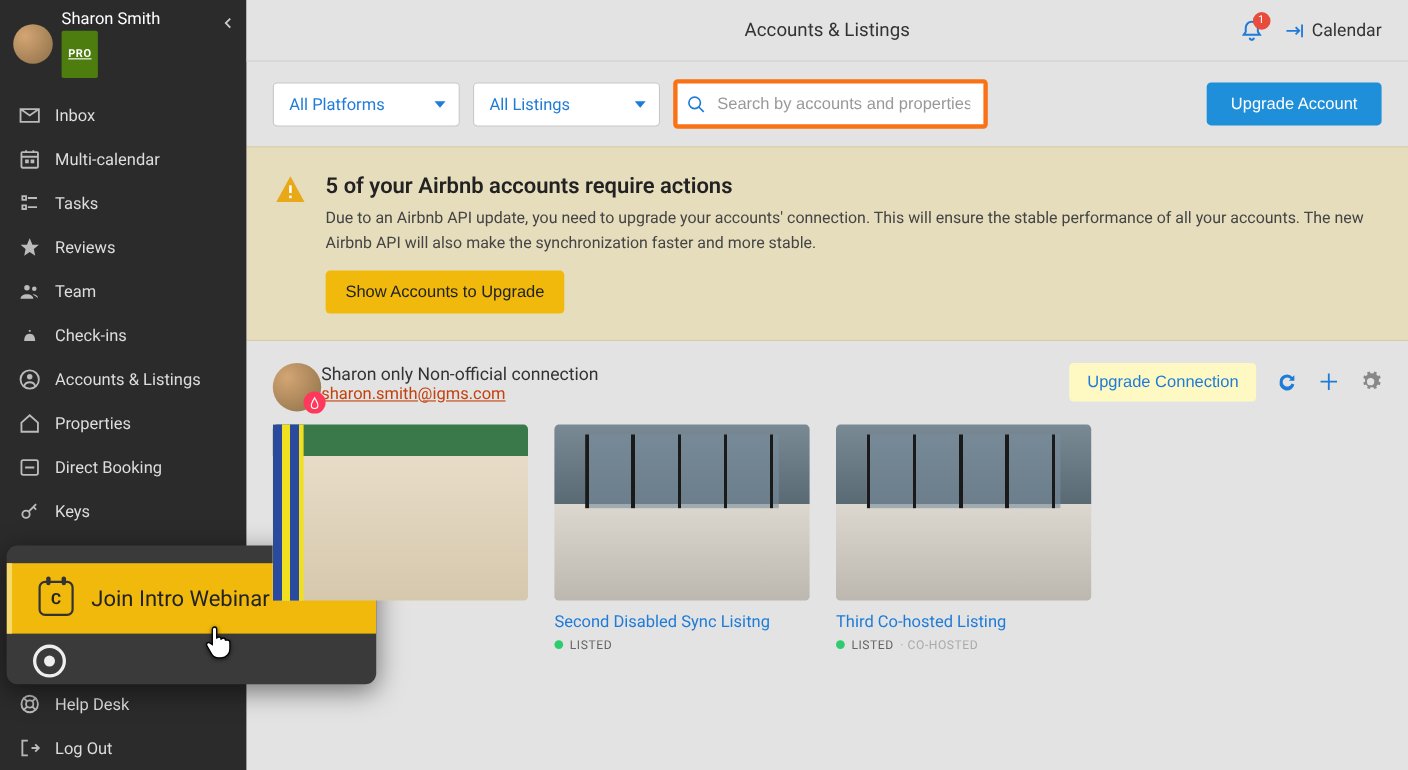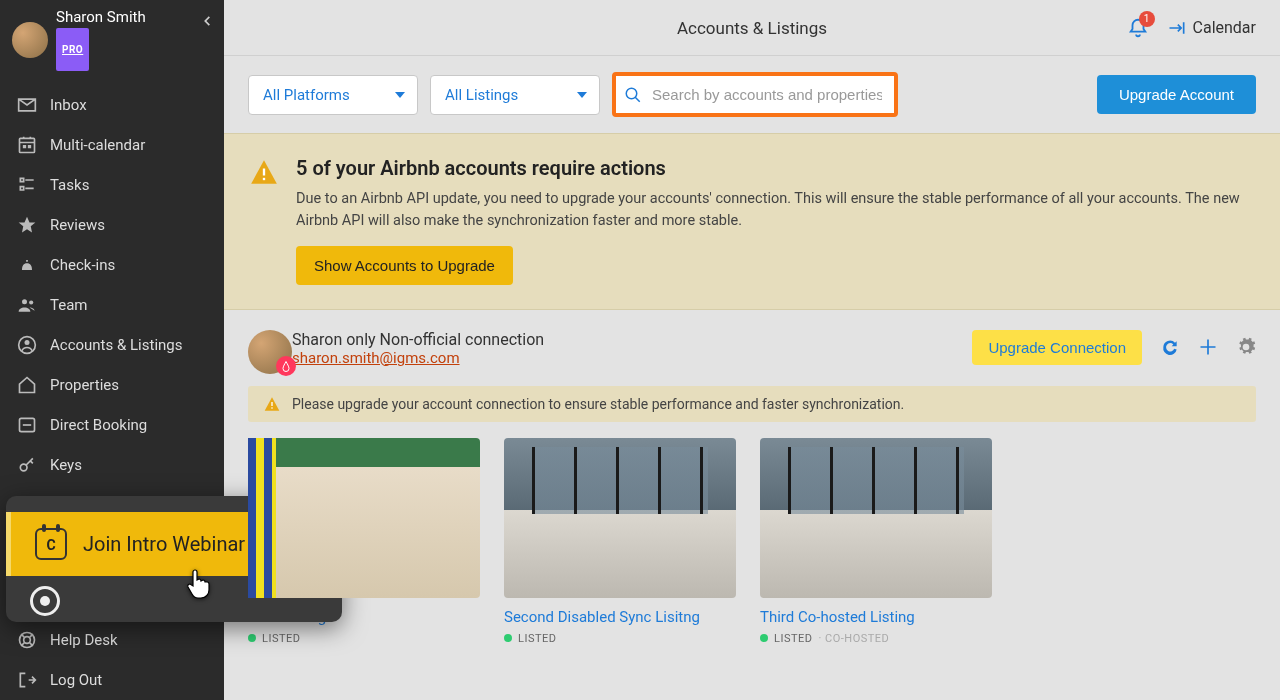--- a/index.html
+++ b/index.html
@@ -5,21 +5,21 @@
   * { box-sizing: border-box; margin: 0; padding: 0; }
   body { font-family: -apple-system, BlinkMacSystemFont, "Segoe UI", Roboto, Arial, sans-serif; background: #e0e0e0; width: 1280px; height: 700px; overflow: hidden; color: #333; }
   .app { display: flex; height: 700px; }
   
   
   .sidebar { width: 224px; background: #2b2b2b; color: #ccc; display: flex; flex-direction: column; position: relative; }
   .sidebar-header { display: flex; align-items: center; padding: 8px 12px; position: relative; }
   .avatar { width: 36px; height: 36px; border-radius: 50%; background: radial-gradient(circle at 30% 30%, #d4a574, #8b6f47); margin-right: 8px; flex-shrink: 0; }
   .user-meta { display: flex; flex-direction: column; }
   .user-name { color: #fff; font-size: 15px; }
-  .pro-badge { background: #8b5cf6; color: #fff; font-size: 10px; font-weight: bold; padding: 16px 6px; border-radius: 2px; width: fit-content; margin-top: 2px; letter-spacing: 0.5px; text-decoration: underline;}
+  .pro-badge { background: #4d7c0f; color: #fff; font-size: 10px; font-weight: bold; padding: 16px 6px; border-radius: 2px; width: fit-content; margin-top: 2px; letter-spacing: 0.5px; text-decoration: underline;}
   .collapse-btn { position: absolute; right: 10px; top: 14px; color: #ccc; cursor: pointer; }
   .nav { list-style: none; margin-top: 6px; }
   .nav-item { display: flex; align-items: center; padding: 9px 16px; font-size: 15px; color: #ddd; cursor: pointer; gap: 12px; }
   .nav-icon { width: 22px; height: 22px; display: inline-flex; align-items: center; justify-content: center; font-size: 16px; color: #bbb; }
   .nav-icon svg { width: 20px; height: 20px; fill: #bbb; }
   .sidebar-bottom { margin-top: auto; }
   
   
   .main { flex: 1; display: flex; flex-direction: column; background: #e3e3e3; overflow: hidden; }
   .topbar { height: 56px; background: #e3e3e3; display: flex; align-items: center; justify-content: center; position: relative; border-bottom: 1px solid #d0d0d0; }
@@ -50,21 +50,21 @@
   
   .account-section { padding: 20px 24px 0; }
   .account-header { display: flex; align-items: flex-start; margin-bottom: 12px; }
   .acct-avatar-wrap { position: relative; width: 44px; height: 44px; }
   .acct-avatar { width: 44px; height: 44px; border-radius: 50%; background: radial-gradient(circle at 30% 30%, #d4a574, #8b6f47); }
   .platform-badge { position: absolute; bottom: -2px; right: -4px; width: 20px; height: 20px; background: #ff385c; border-radius: 50%; display: flex; align-items: center; justify-content: center; }
   .acct-meta { flex: 1; }
   .acct-name { font-size: 16px; color: #333; }
   .acct-email { font-size: 15px; color: #c2410c; text-decoration: underline; }
   .acct-actions { display: flex; align-items: center; gap: 18px; }
-  .upgrade-conn-btn { background: #fde047; color: #1e7bd8; border: none; padding: 9px 16px; font-size: 15px; border-radius: 4px; cursor: pointer; }
+  .upgrade-conn-btn { background: #fef9c3; color: #1e7bd8; border: none; padding: 9px 16px; font-size: 15px; border-radius: 4px; cursor: pointer; }
   .icon-btn { color: #1e7bd8; cursor: pointer; width: 20px; height: 20px; display: inline-flex; }
   .icon-btn.gray { color: #888; }
   
   .sub-warn { background: #e6ddbd; padding: 10px 16px; font-size: 14px; color: #444; display: flex; align-items: center; gap: 12px; border-radius: 3px; margin-bottom: 16px; }
   .sub-warn .mini-tri { width: 16px; height: 16px; }
   
   
   .listings { display: flex; gap: 24px; }
   .listing-card { width: 232px; }
   .listing-img { width: 232px; height: 160px; border-radius: 4px; background: #999; }
@@ -140,34 +140,34 @@
         <span class="nav-icon">
             <svg viewBox="0 0 24 24">
               <path d="M12 2l3 7h7l-5.5 4.5L18 21l-6-4-6 4 1.5-7.5L2 9h7z"></path>
             </svg>
           </span>
         <span>Reviews</span>
       </li>
       <li class="nav-item">
         <span class="nav-icon">
             <svg viewBox="0 0 24 24">
-              <path d="M4 18h16M6 18c0-5 2-8 6-8s6 3 6 8M11 8h2v-2h-2z"></path>
-            </svg>
-          </span>
-        <span>Check-ins</span>
-      </li>
-      <li class="nav-item">
-        <span class="nav-icon">
-            <svg viewBox="0 0 24 24">
               <circle cx="9" cy="8" r="3"></circle>
               <circle cx="17" cy="9" r="2.5"></circle>
               <path d="M2 20c0-3 3-5 7-5s7 2 7 5M15 15c3 0 6 1.5 6 4"></path>
             </svg>
           </span>
         <span>Team</span>
+      </li>
+      <li class="nav-item">
+        <span class="nav-icon">
+            <svg viewBox="0 0 24 24">
+              <path d="M4 18h16M6 18c0-5 2-8 6-8s6 3 6 8M11 8h2v-2h-2z"></path>
+            </svg>
+          </span>
+        <span>Check-ins</span>
       </li>
       <li class="nav-item">
         <span class="nav-icon">
             <svg viewBox="0 0 24 24">
               <circle cx="12" cy="12" r="10" fill="none" stroke="#bbb" stroke-width="2"></circle>
               <circle cx="12" cy="9" r="3"></circle>
               <path d="M6 19c1-3 3-4 6-4s5 1 6 4" fill="none" stroke="#bbb" stroke-width="2"></path>
             </svg>
           </span>
         <span>Accounts &amp; Listings</span>
@@ -320,28 +320,20 @@
               </svg>
           </span>
           <span class="icon-btn gray">
             <svg viewBox="0 0 24 24" width="20" height="20">
                 <path d="M12 8a4 4 0 1 0 0 8 4 4 0 0 0 0-8zm9 4l2 1-1 3-2-1a9 9 0 0 1-2 2l1 2-3 1-1-2a9 9 0 0 1-3 0l-1 2-3-1 1-2a9 9 0 0 1-2-2l-2 1-1-3 2-1a9 9 0 0 1 0-3l-2-1 1-3 2 1a9 9 0 0 1 2-2l-1-2 3-1 1 2a9 9 0 0 1 3 0l1-2 3 1-1 2a9 9 0 0 1 2 2l2-1 1 3-2 1a9 9 0 0 1 0 3z" fill="#888"></path>
               </svg>
           </span>
         </div>
       </div>
 
-      <div class="sub-warn">
-        <svg class="mini-tri" viewBox="0 0 24 24">
-            <path d="M12 2L1 22h22z" fill="#e8a817"></path>
-            <rect x="11" y="9" width="2" height="6" fill="#fff"></rect>
-            <rect x="11" y="17" width="2" height="2" fill="#fff"></rect>
-          </svg>
-        <span>Please upgrade your account connection to ensure stable performance and faster synchronization.</span>
-      </div>
 
       <div class="listings">
         <div class="listing-card">
           <div class="listing-img img1"></div>
           <div class="listing-title">First Listing</div>
           <div class="listing-status">
             <span class="dot"></span>
             <span>LISTED</span>
           </div>
         </div>

